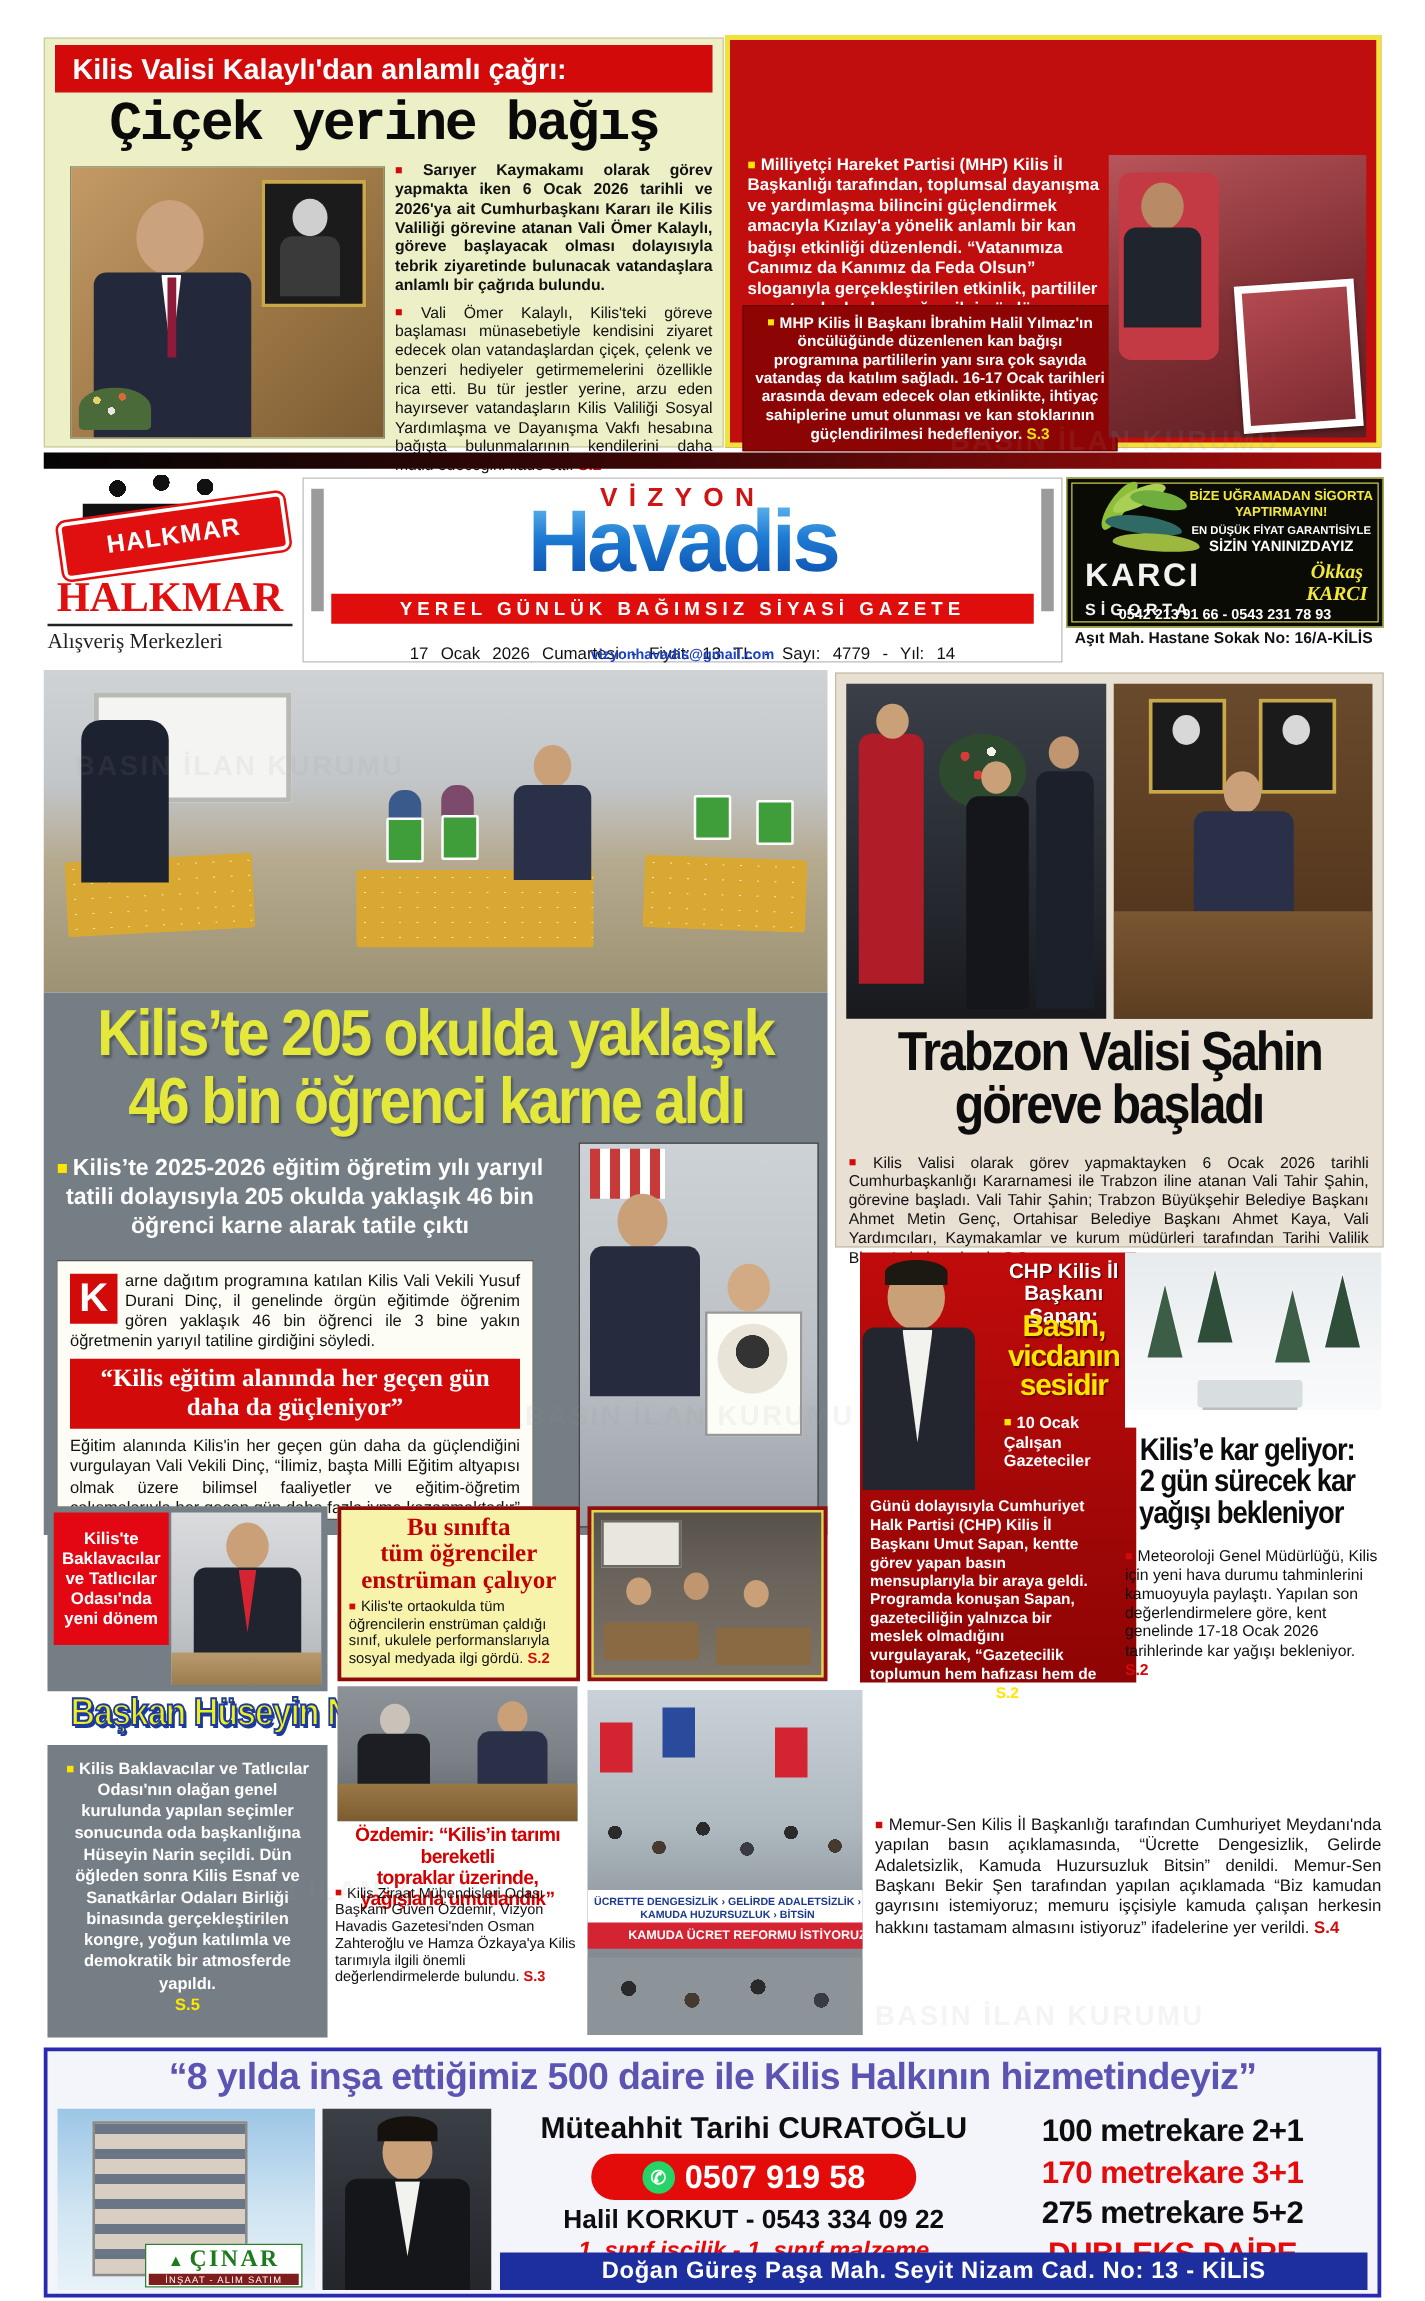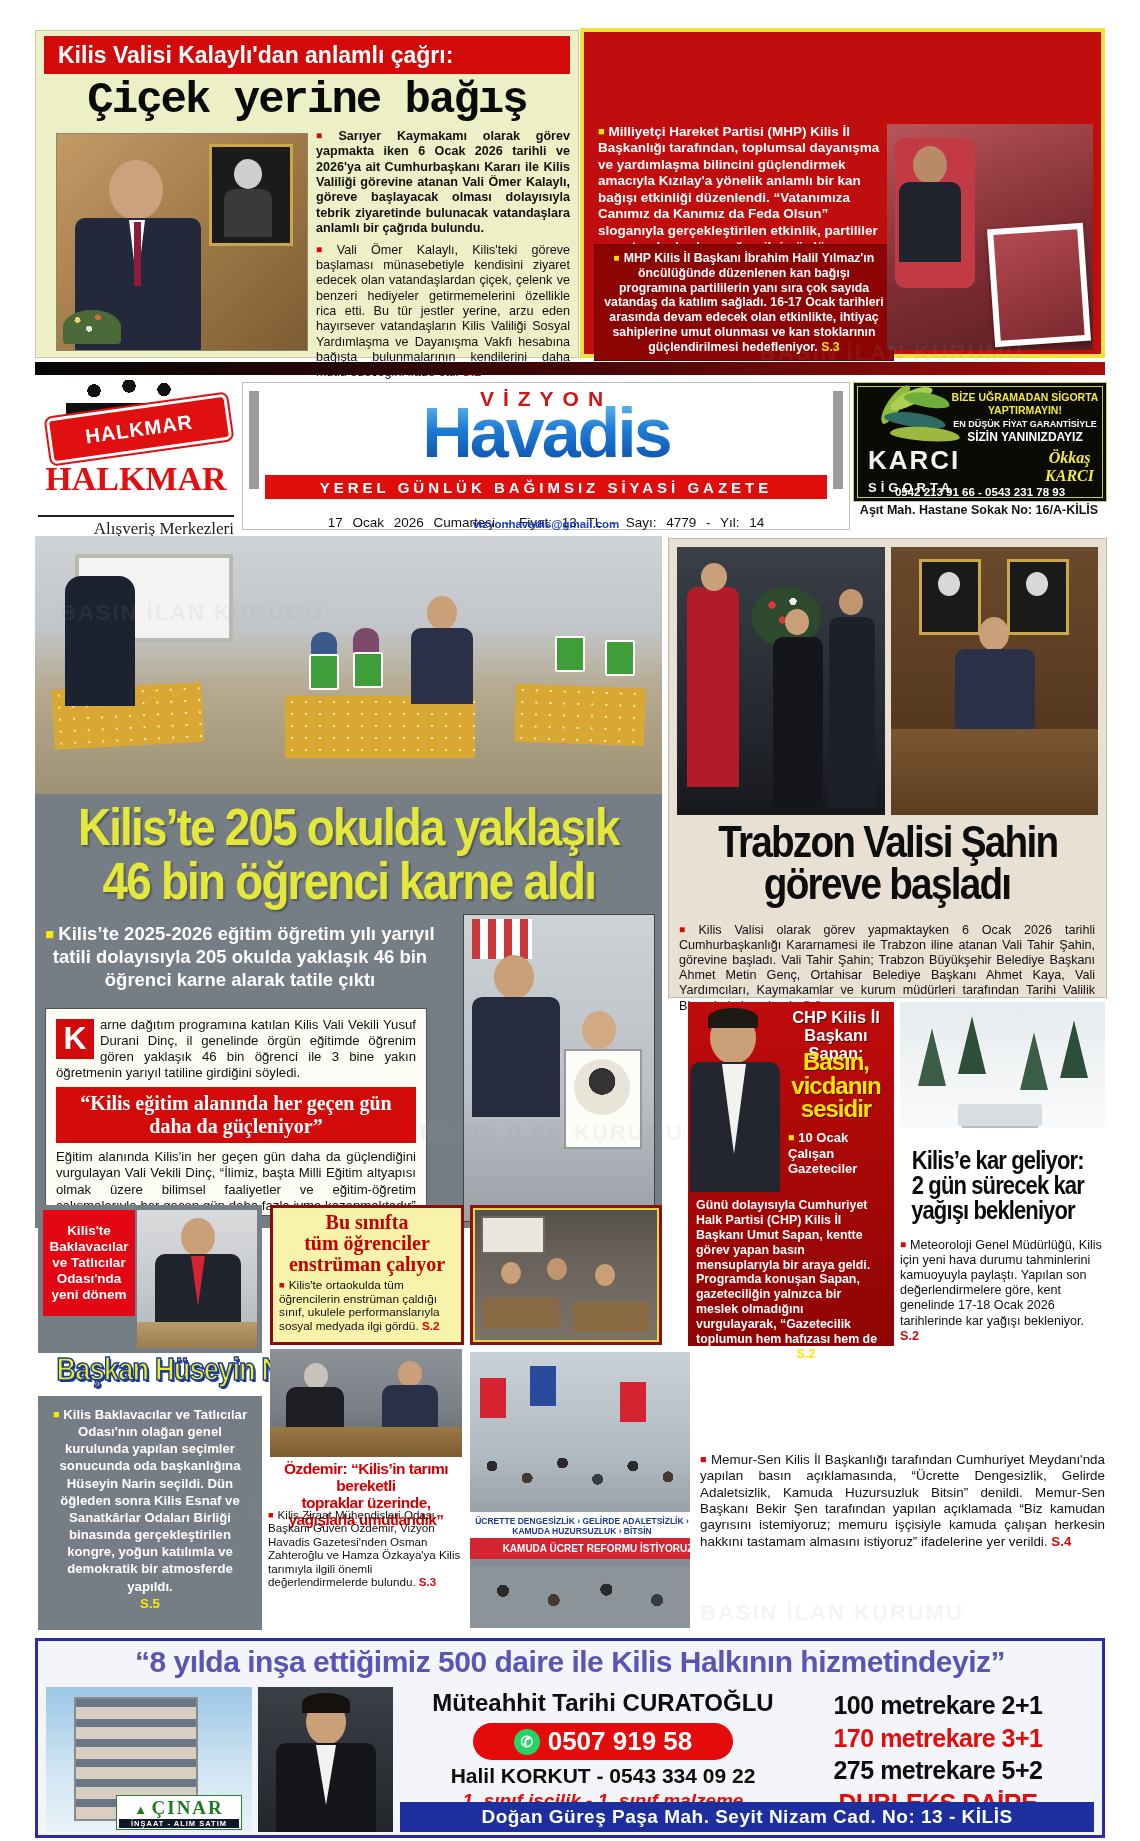--- a/index.html
+++ b/index.html
@@ -39,22 +39,22 @@
      radial-gradient(circle 11px at 20% 18%,#111 60%,transparent 61%),
      radial-gradient(circle 11px at 45% 10%,#111 60%,transparent 61%),
      radial-gradient(circle 11px at 70% 16%,#111 60%,transparent 61%),
      linear-gradient(#111,#111);background-repeat:no-repeat;background-size:100% 100%,100% 100%,100% 100%,100% 62%;
      background-position:0 0,0 0,0 0,0 100%;border-radius:8px;}
   .halk-ribbon{position:absolute;left:10px;top:26px;width:176px;height:40px;background:#e01010;border:3px solid #fff;
      border-radius:6px;transform:rotate(-8deg);display:flex;align-items:center;justify-content:center;
      color:#fff;font-weight:800;font-size:20px;letter-spacing:1px;box-shadow:0 0 0 2px #e01010;}
   .halk-name{text-align:center;color:#e01010;font-weight:800;font-size:34px;letter-spacing:0px;
      font-family:"Liberation Serif",serif;margin-top:2px;}
-  .halk-sub{text-align:right;font-family:"Liberation Serif",serif;font-size:17px;color:#222;
-     border-top:2px solid #222;margin-top:17px;padding-top:2px;}
+  .halk-sub{text-align:left;font-family:"Liberation Serif",serif;font-size:17px;color:#222;
+     border-top:2px solid #222;margin-top:1px;padding-top:2px;}
   .mast-center{left:242px;top:382px;width:606px;height:146px;background:#fff;border:1px solid #bdbdbd;}
   .mast-grip{position:absolute;top:8px;width:10px;height:98px;background:#9b9b9b;}
   .viz{position:absolute;left:0;top:4px;width:100%;text-align:center;color:#d01414;font-weight:800;
        font-size:21px;letter-spacing:9px;}
   .havadis{position:absolute;left:0;top:14px;width:100%;text-align:center;font-weight:800;font-size:70px;
        letter-spacing:-3px;background:linear-gradient(180deg,#6cc0f2 0%,#1d7ad2 45%,#0a49a8 100%);
        -webkit-background-clip:text;background-clip:text;color:transparent;line-height:1.05;}
   .mast-tag{position:absolute;left:22px;right:22px;top:92px;height:24px;background:#e00d0d;color:#fff;
        font-weight:800;font-size:15px;letter-spacing:4px;display:flex;align-items:center;justify-content:center;}
   .mast-date{position:absolute;left:0;top:132px;width:100%;text-align:center;font-weight:400;font-size:13.5px;word-spacing:6px;}
@@ -87,21 +87,21 @@
               font-weight:700;font-size:20px;line-height:1.15;padding:5px 4px;}
   .lead-sidephoto{left:428px;top:120px;width:190px;height:306px;background:linear-gradient(180deg,#cdd2d6,#b9bfc4 60%,#9aa0a6);border:1px solid #444;}
   
   .trab-box{left:668px;top:538px;width:437px;height:458px;background:#e8e0d2;border:1px solid #c4baa6;}
   .trab-p1{position:absolute;left:8px;top:8px;width:208px;height:268px;background:linear-gradient(180deg,#3a3f48,#23262c 70%,#17191d);}
   .trab-p2{position:absolute;left:222px;top:8px;width:207px;height:268px;background:linear-gradient(180deg,#6a4a2c,#583a20 60%,#3f2a16);}
   .trab-h{position:absolute;left:0;top:282px;width:100%;text-align:center;color:#0d0d0d;font-weight:800;
           font-size:44px;line-height:.95;letter-spacing:-2px;}
   .trab-b{position:absolute;left:10px;top:384px;width:416px;font-size:12.6px;line-height:1.2;text-align:justify;}
   
-  .chp-box{left:688px;top:1002px;width:206px;height:344px;background:linear-gradient(180deg,#c00b0b,#8e0404);}
+  .chp-box{left:688px;top:1002px;width:206px;height:344px;background:linear-gradient(180deg,#c00b0b,#8e0404);padding-left:15px;}
   .chp-photo{position:absolute;left:0;top:0;width:96px;height:190px;}
   .chp-kick{position:absolute;right:6px;top:6px;width:104px;text-align:center;color:#fff;font-weight:800;font-size:16.5px;line-height:1.1;text-shadow:1px 1px 1px #5a0000;}
   .chp-title{position:absolute;right:6px;top:48px;width:104px;text-align:center;color:#ffe600;font-weight:800;font-size:24px;line-height:.98;letter-spacing:-1px;text-shadow:1px 1px 1px #5a0000;}
   .chp-sub{position:absolute;right:6px;top:128px;width:100px;color:#fff;font-weight:800;font-size:13px;line-height:1.2;}
   .chp-body{position:absolute;left:8px;top:196px;width:190px;color:#fff;font-weight:700;font-size:12.4px;line-height:1.2;}
   
   .snow-photo{left:900px;top:1002px;width:205px;height:140px;background:linear-gradient(180deg,#e7ebee,#f4f6f7 60%,#fafbfc);}
   .tree{position:absolute;width:0;height:0;border-left:14px solid transparent;border-right:14px solid transparent;border-bottom:58px solid #3c5e46;filter:drop-shadow(0 -2px 0 #fff);}
   .snow-h{left:900px;top:1148px;width:205px;color:#0c0c0c;font-weight:800;font-size:25px;line-height:1.0;letter-spacing:-1px;}
   .snow-b{left:900px;top:1238px;width:205px;font-size:12.6px;line-height:1.2;}
@@ -131,21 +131,21 @@
   .mem-b{left:700px;top:1452px;width:405px;font-size:13.4px;line-height:1.22;text-align:justify;}
   .banner{position:absolute;left:0;width:100%;color:#fff;font-weight:800;text-align:center;}
   
   .ad-box{left:35px;top:1638px;width:1070px;height:200px;border:3px solid #2a2ab0;background:#f4f4fb;box-sizing:border-box;}
   .ad-h{width:100%;text-align:center;color:#5b54b2;font-weight:800;font-size:30px;margin-top:4px;letter-spacing:-.5px;}
   .ad-build{position:absolute;left:8px;top:46px;width:206px;height:145px;background:linear-gradient(180deg,#9cc6e6,#cfe4f2 55%,#e8f2f8);}
   .bld{position:absolute;left:28px;top:10px;width:120px;height:120px;background:
        repeating-linear-gradient(0deg,#d8cfc2 0 12px,#6a7686 12px 20px),#d8cfc2;border:2px solid #8a8a8a;}
   .cinar{position:absolute;left:70px;bottom:2px;width:120px;background:#fff;border:1px solid #2e7d32;text-align:center;padding:1px 2px;}
   .cinar-name{color:#1e7a1e;font-family:"Liberation Serif",serif;font-weight:800;font-size:19px;letter-spacing:2px;}
-  .cinar-sub{background:#0f172a;color:#fff;font-size:7.5px;font-weight:700;letter-spacing:1px;}
+  .cinar-sub{background:#7f1d1d;color:#fff;font-size:7.5px;font-weight:400;letter-spacing:1px;}
   .ad-man{position:absolute;left:220px;top:46px;width:135px;height:145px;background:linear-gradient(180deg,#3b3f46,#23262b);}
   .ad-mid{position:absolute;left:365px;top:48px;width:400px;text-align:center;}
   .ad-name{font-weight:800;font-size:24px;color:#0d0d0d;}
   .ad-pill{margin:6px auto 4px;width:260px;background:#e40b0b;border-radius:22px;color:#fff;font-weight:800;font-size:26px;
            display:flex;align-items:center;justify-content:center;gap:8px;padding:3px 0;}
   .wa{width:26px;height:26px;border-radius:50%;background:#25d366;color:#fff;display:flex;align-items:center;justify-content:center;font-size:15px;}
   .ad-c2{font-weight:800;font-size:21px;color:#0d0d0d;}
   .ad-q{color:#e40b0b;font-weight:800;font-style:italic;font-size:19px;margin-top:2px;}
   .ad-offers{position:absolute;right:14px;top:48px;width:300px;text-align:center;font-weight:800;font-size:25px;line-height:1.3;letter-spacing:-.5px;}
   .ad-addr{position:absolute;left:362px;bottom:3px;right:8px;background:#1d2f9e;color:#fff;font-weight:800;

